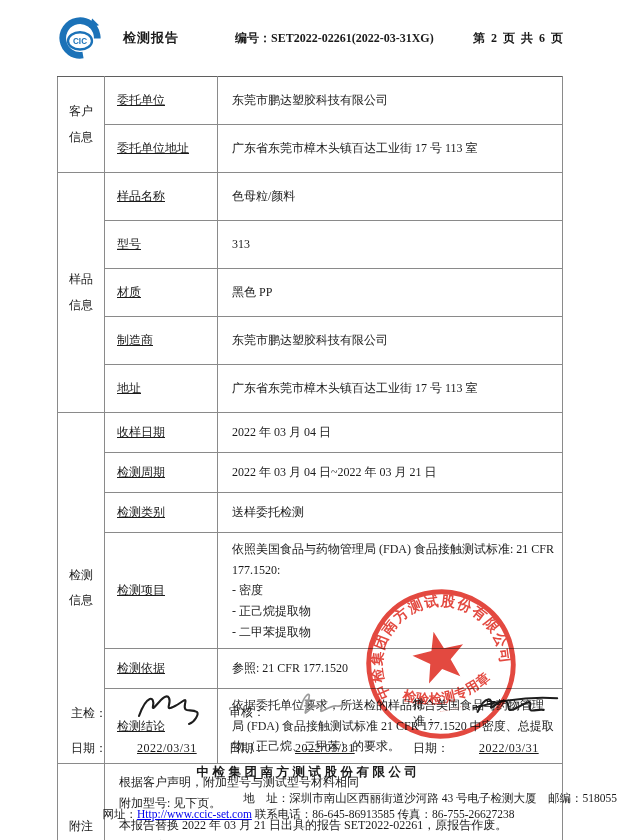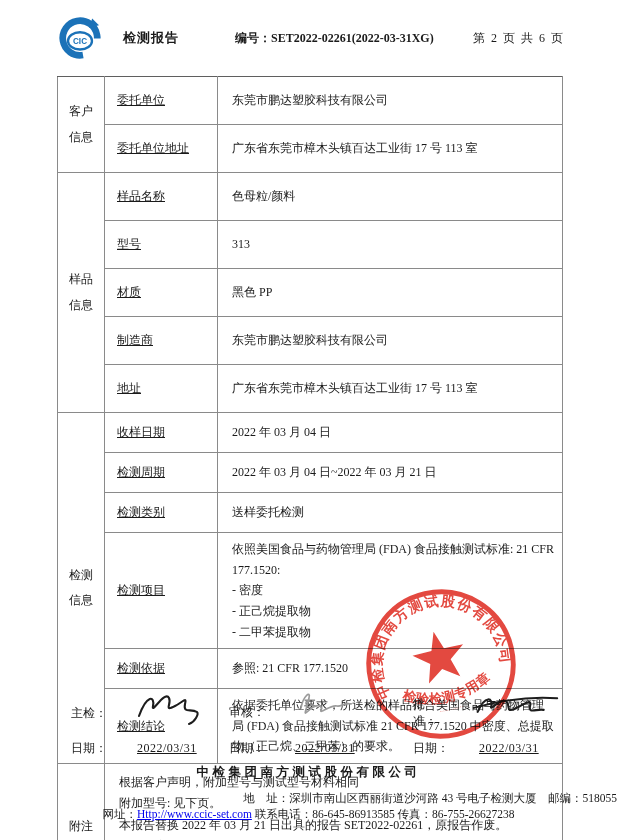--- a/index.html
+++ b/index.html
@@ -13,21 +13,21 @@
     overflow:hidden;
   }
   
   .hdr{
     position:absolute;left:57px;top:12px;width:506px;height:52px;
     display:flex;align-items:center;
   }
   .logo{width:46px;height:46px;flex:0 0 46px;}
   .hdr-title{margin-left:20px;font-size:13px;font-weight:bold;letter-spacing:1px;}
   .hdr-no{margin-left:56px;font-size:12px;font-weight:bold;}
-  .hdr-page{margin-left:auto;font-size:12px;font-weight:normal;word-spacing:3px;}
+  .hdr-page{margin-left:auto;font-size:12px;font-weight:bold;word-spacing:3px;}
   
   table.rep{
     position:absolute;left:57px;top:76px;width:506px;
     border-collapse:collapse;table-layout:fixed;
     font-size:12px;
   }
   table.rep{border:1.5px solid #5f5f5f;}
   table.rep td{border:1px solid #8a8a8a;vertical-align:middle;overflow:hidden;}
   tr.sec-start td{border-top:1.5px solid #5f5f5f;}
   td.sec-label{

